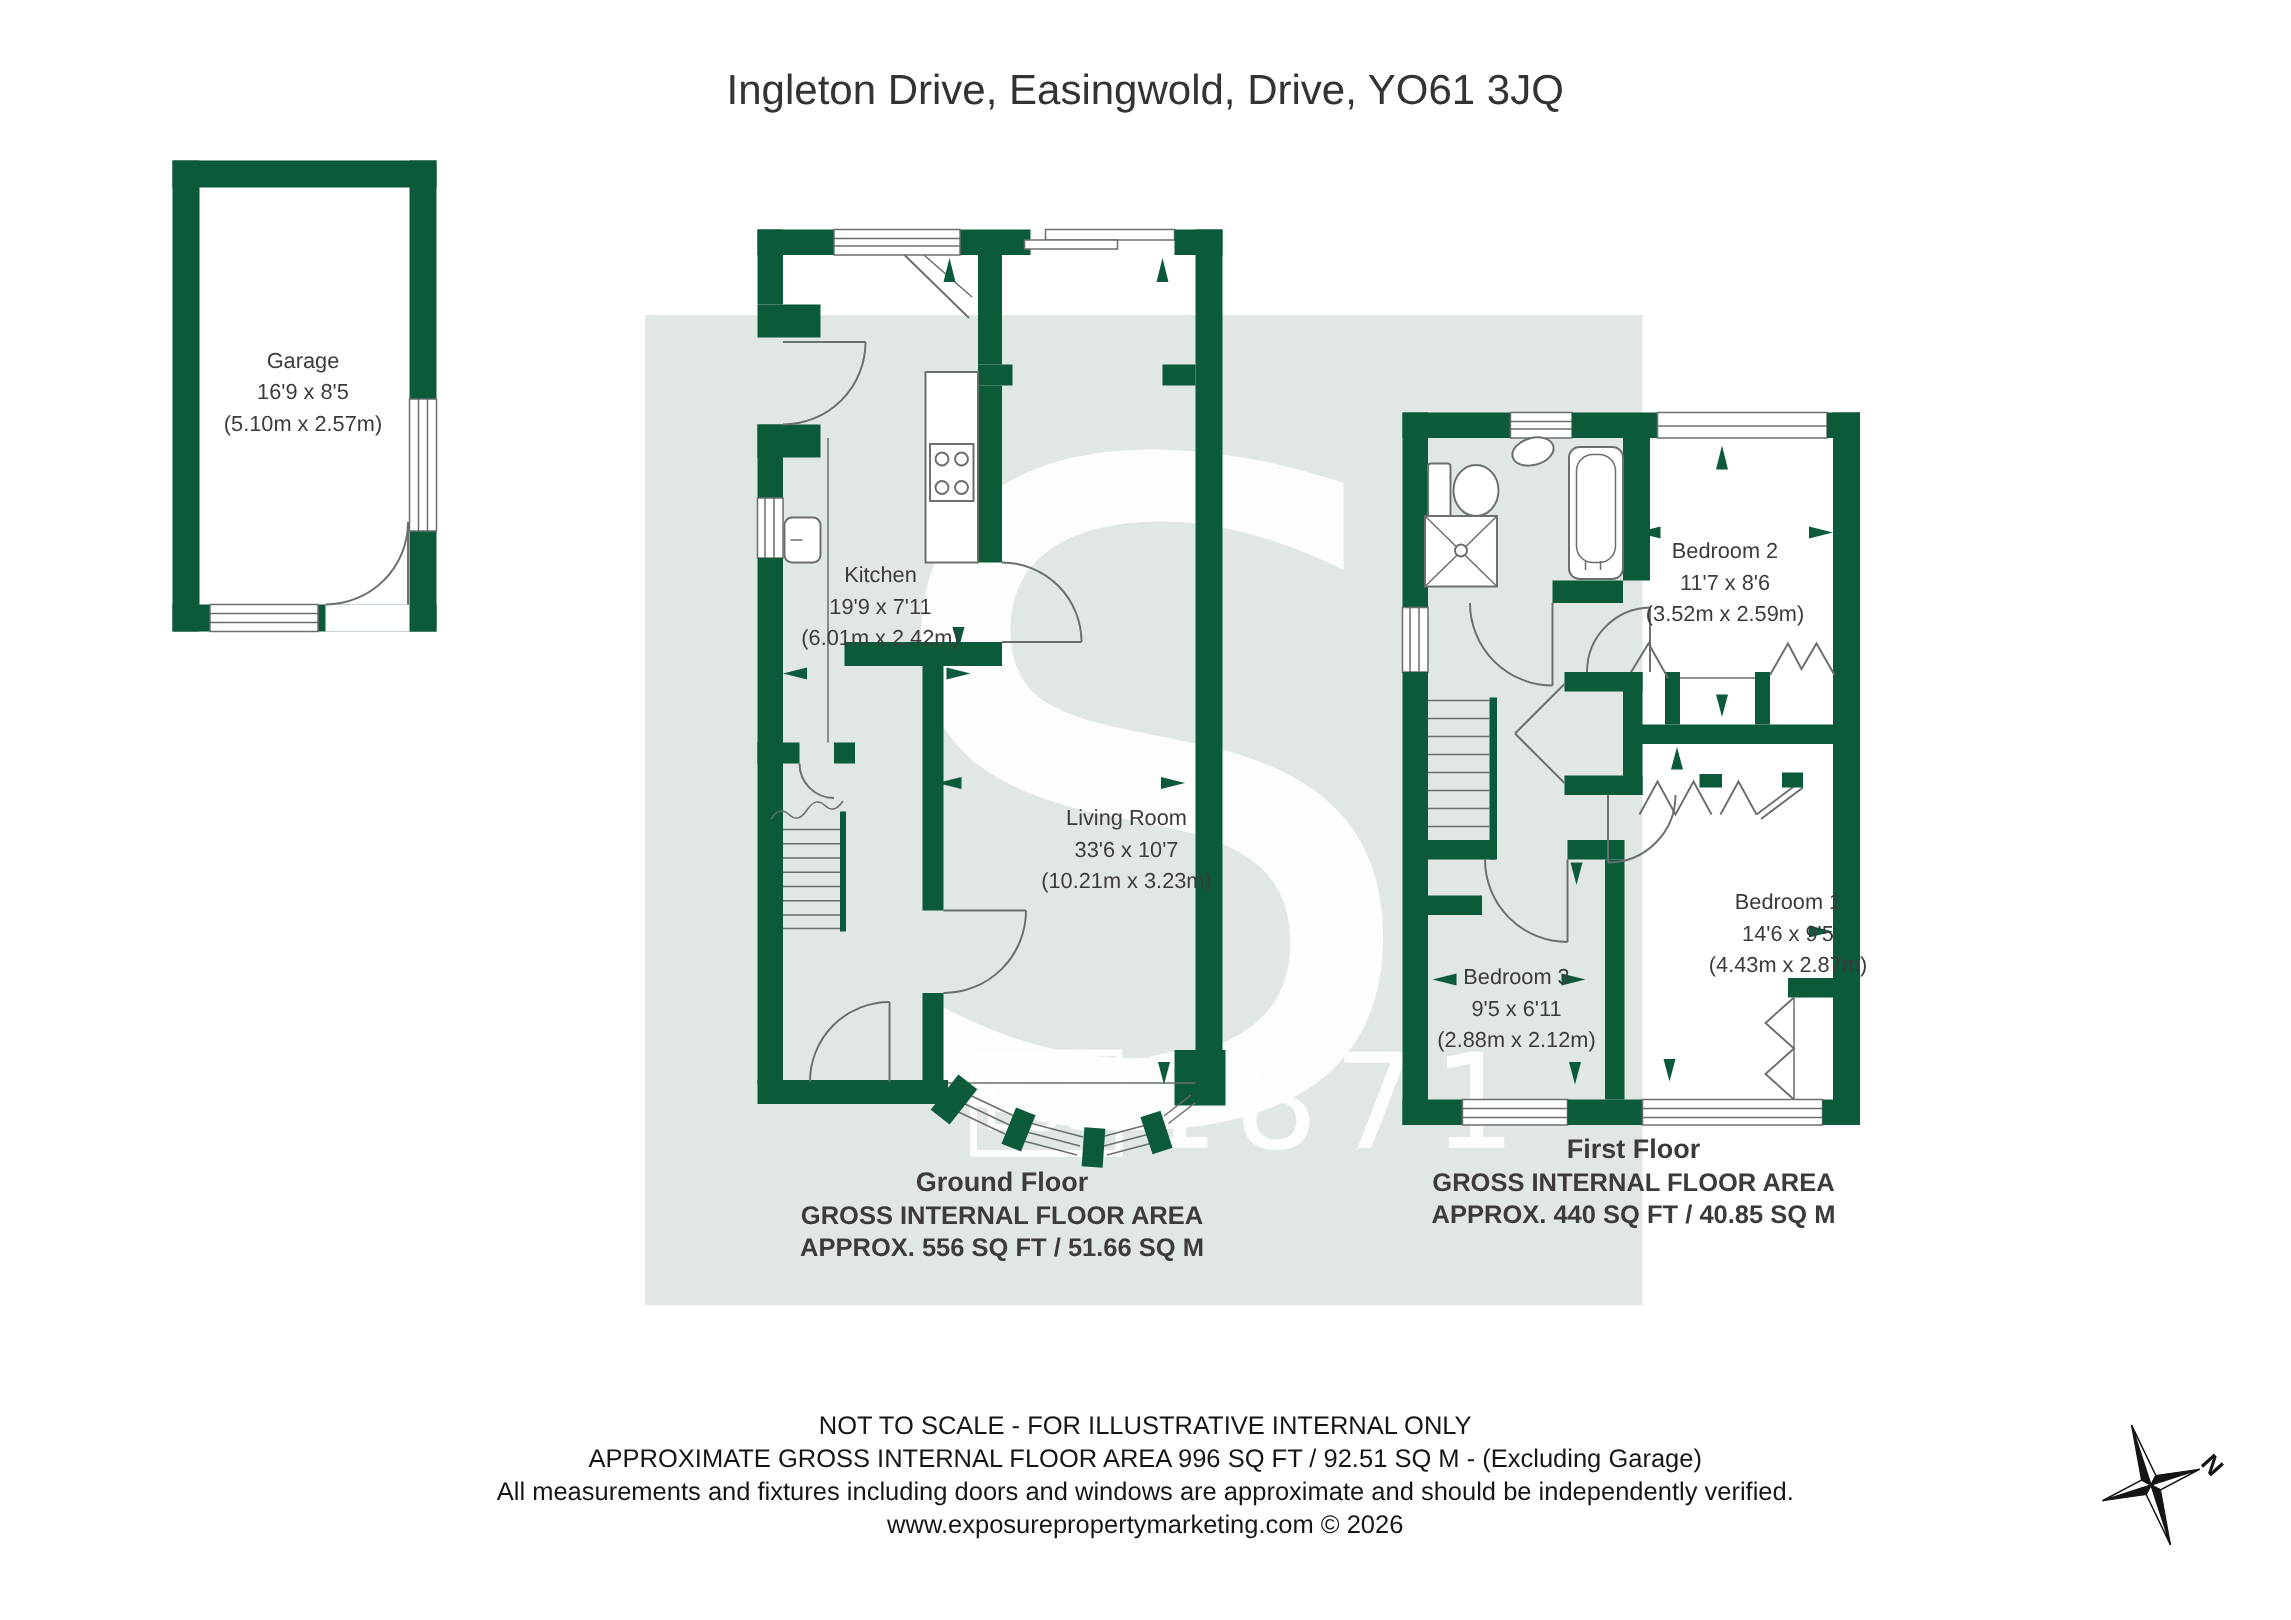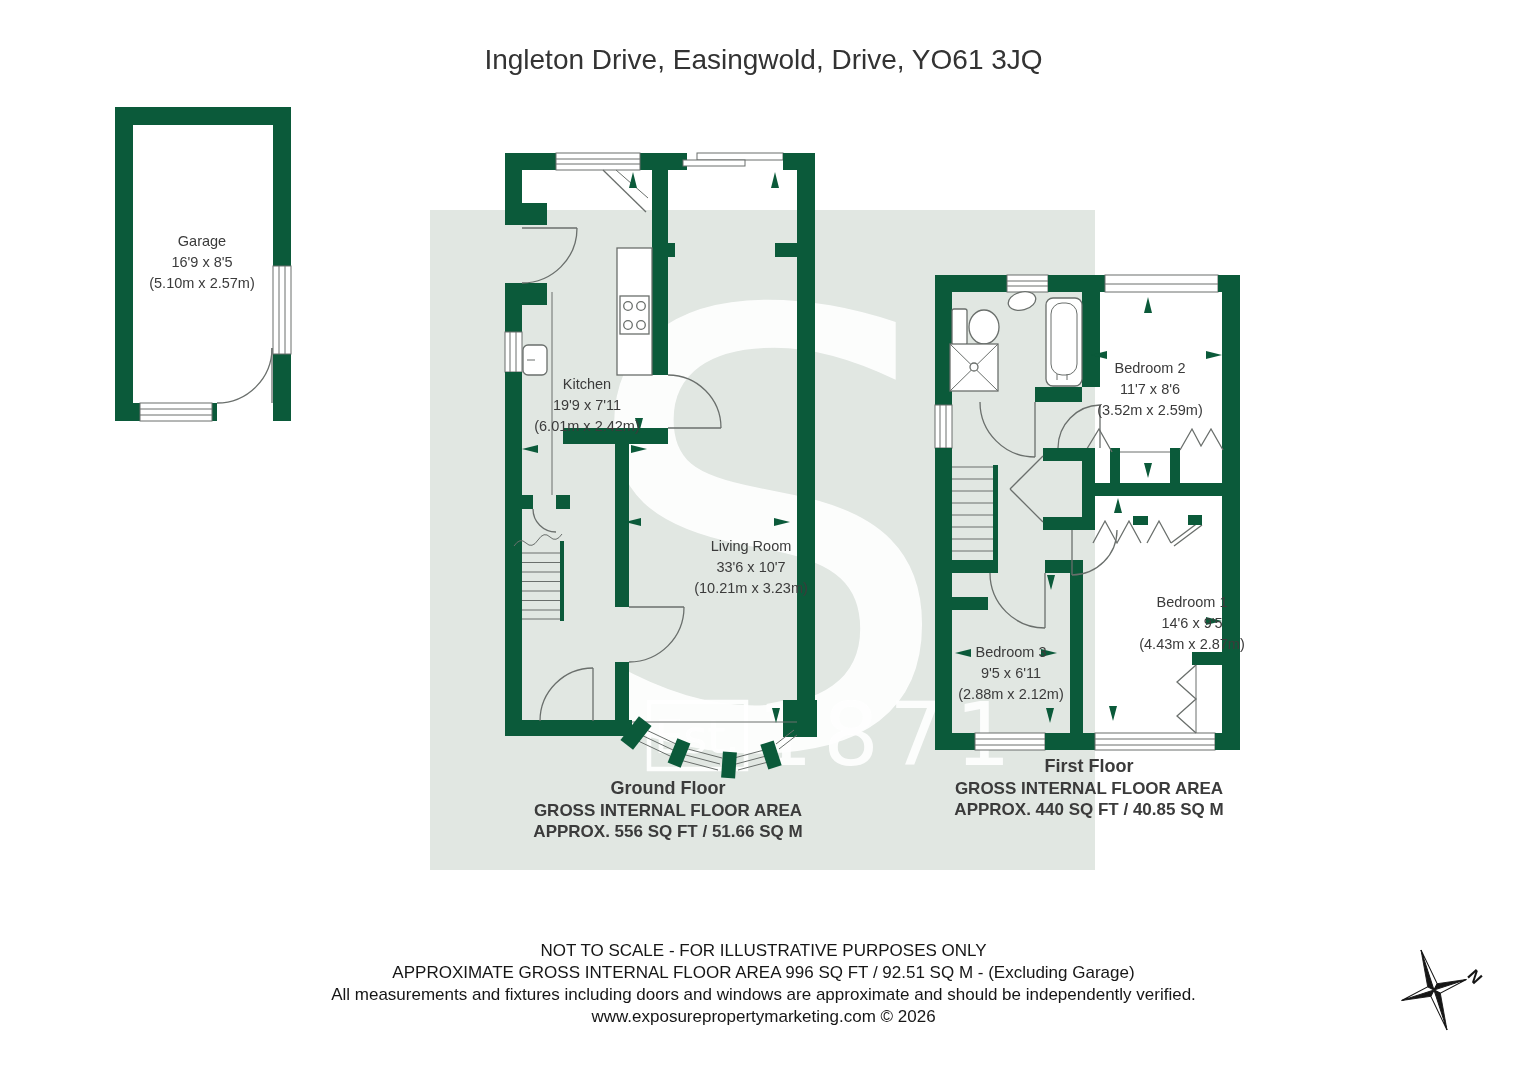--- a/index.html
+++ b/index.html
@@ -363,19 +363,19 @@
     <div>APPROX. 556 SQ FT / 51.66 SQ M</div>
   </div>
 
   <div class="caption" style="left:1089px;top:756px;">
     <div class="cap-title">First Floor</div>
     <div>GROSS INTERNAL FLOOR AREA</div>
     <div>APPROX. 440 SQ FT / 40.85 SQ M</div>
   </div>
 
   <div class="footer">
-    <div>NOT TO SCALE - FOR ILLUSTRATIVE PURPOSES ONLY</div>
+    <div>NOT TO SCALE - FOR ILLUSTRATIVE INTERNAL ONLY</div>
     <div>APPROXIMATE GROSS INTERNAL FLOOR AREA 996 SQ FT / 92.51 SQ M - (Excluding Garage)</div>
     <div>All measurements and fixtures including doors and windows are approximate and should be independently verified.</div>
     <div>www.exposurepropertymarketing.com © 2026</div>
   </div>
 
 </div>
 
 </body></html>

